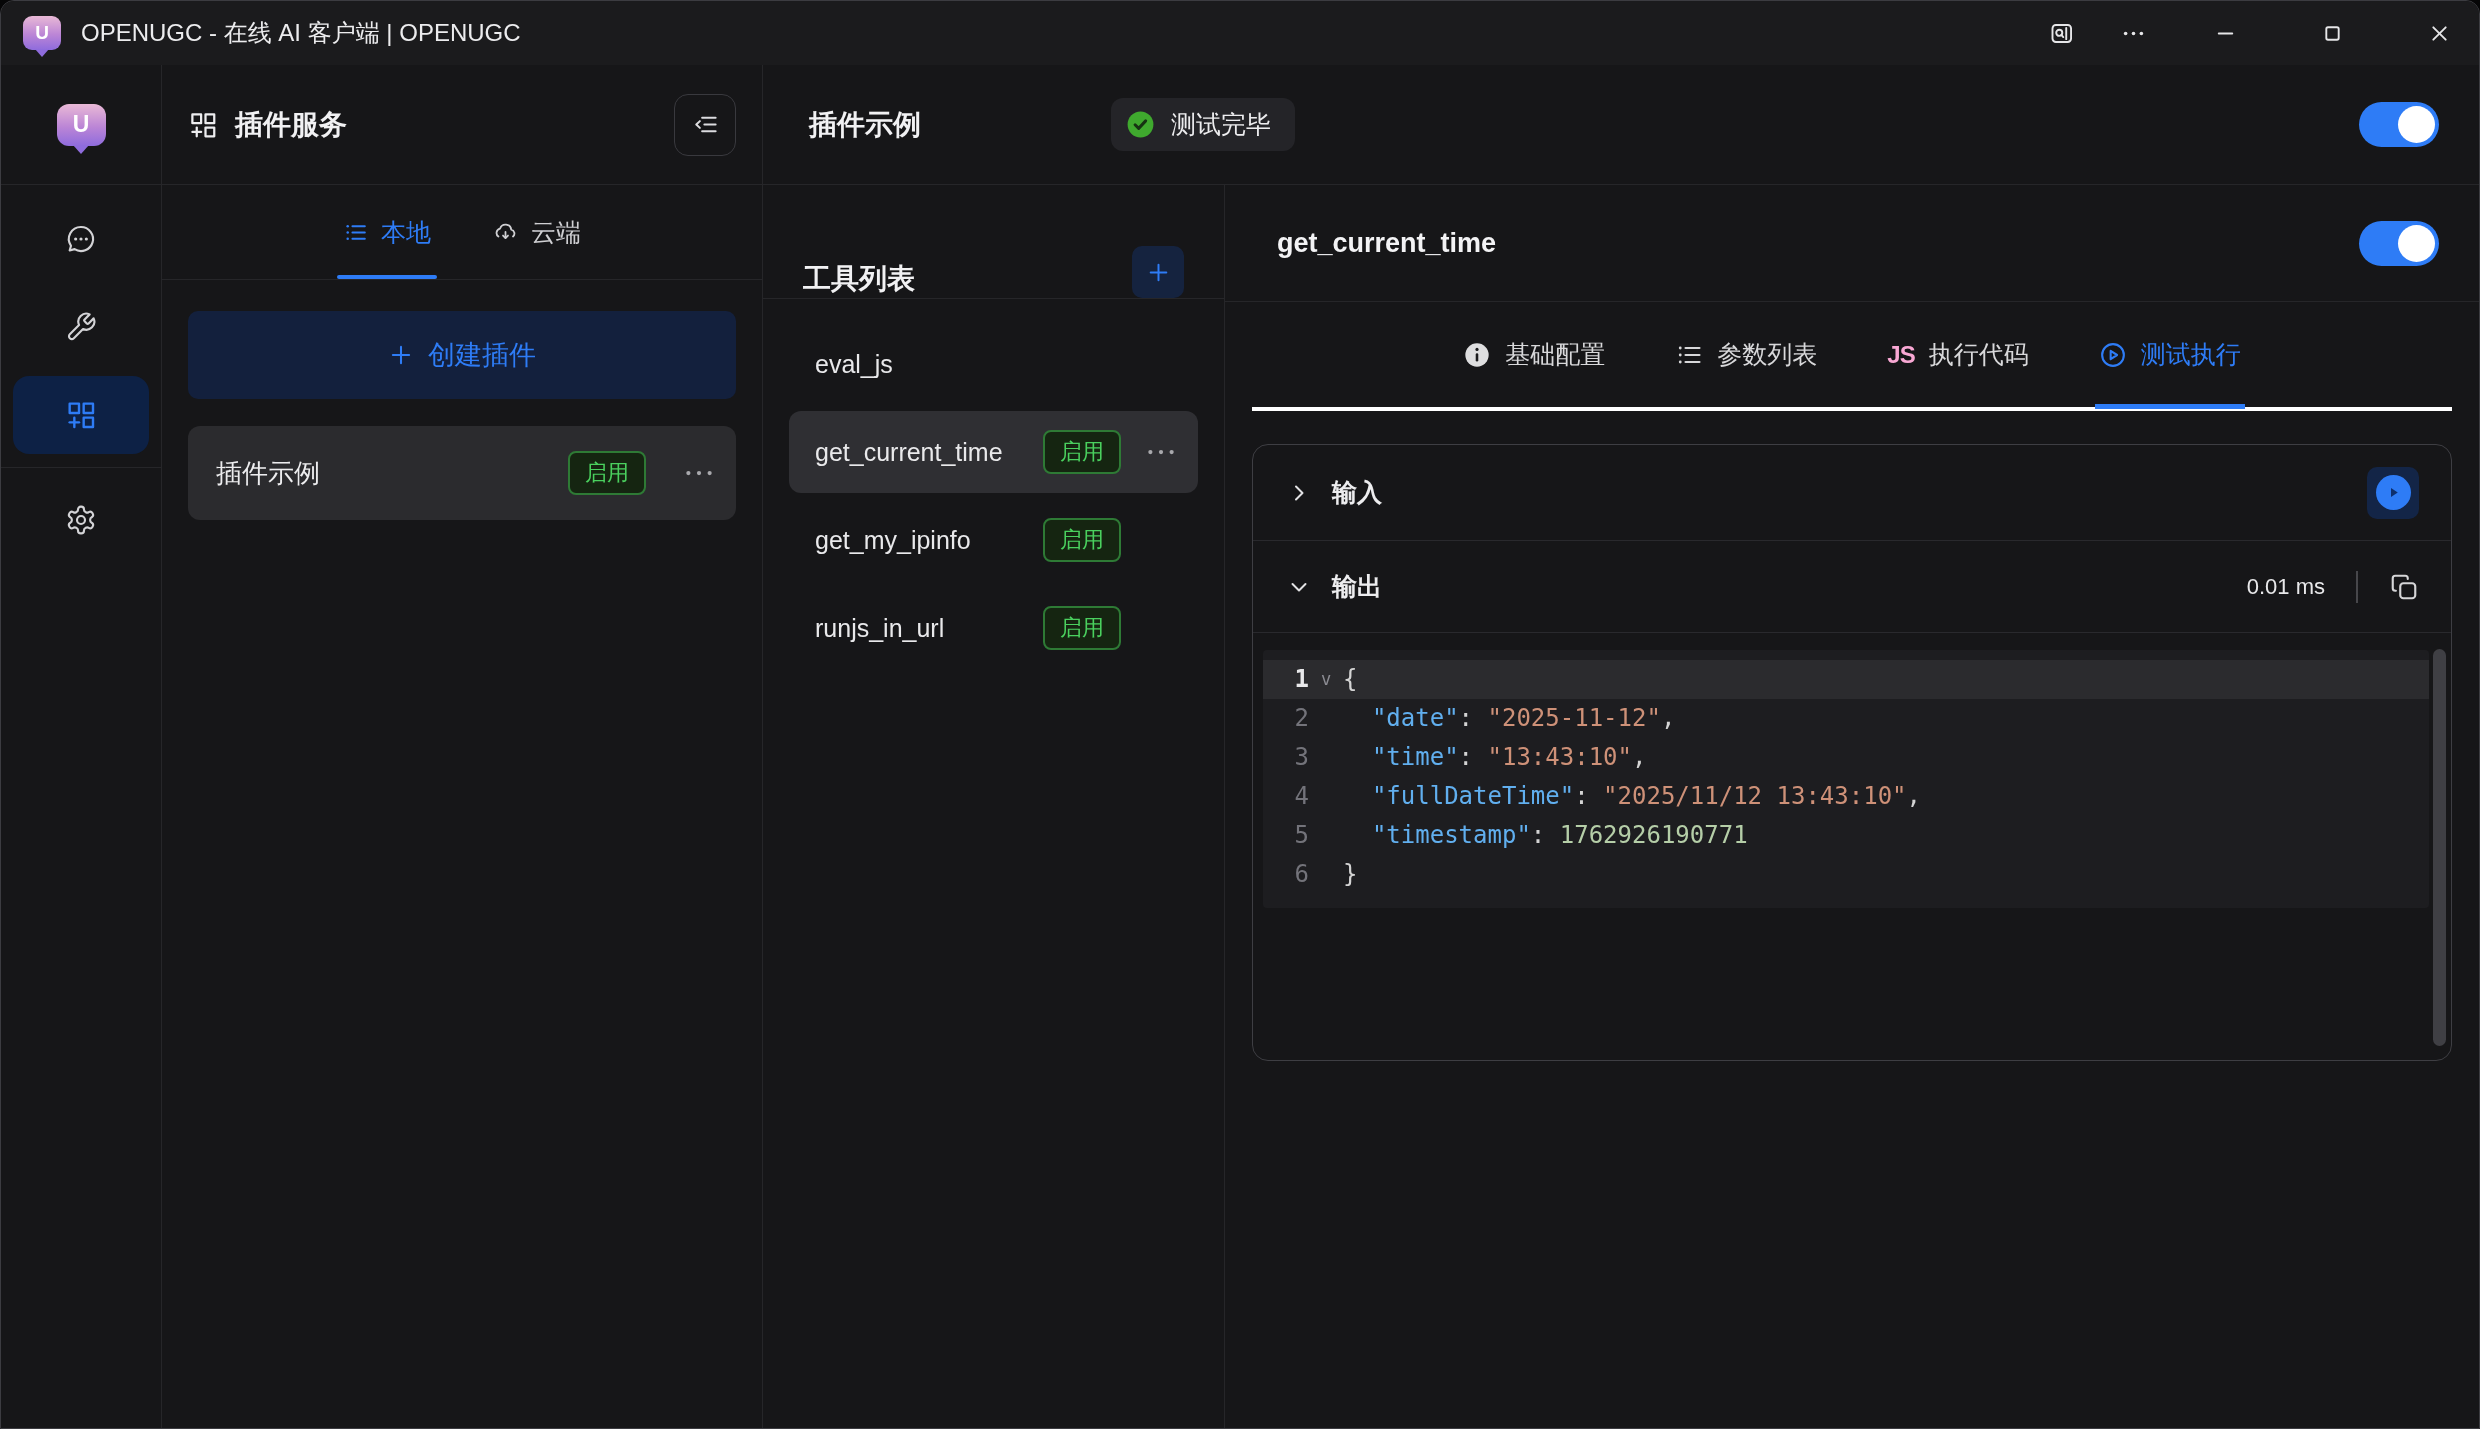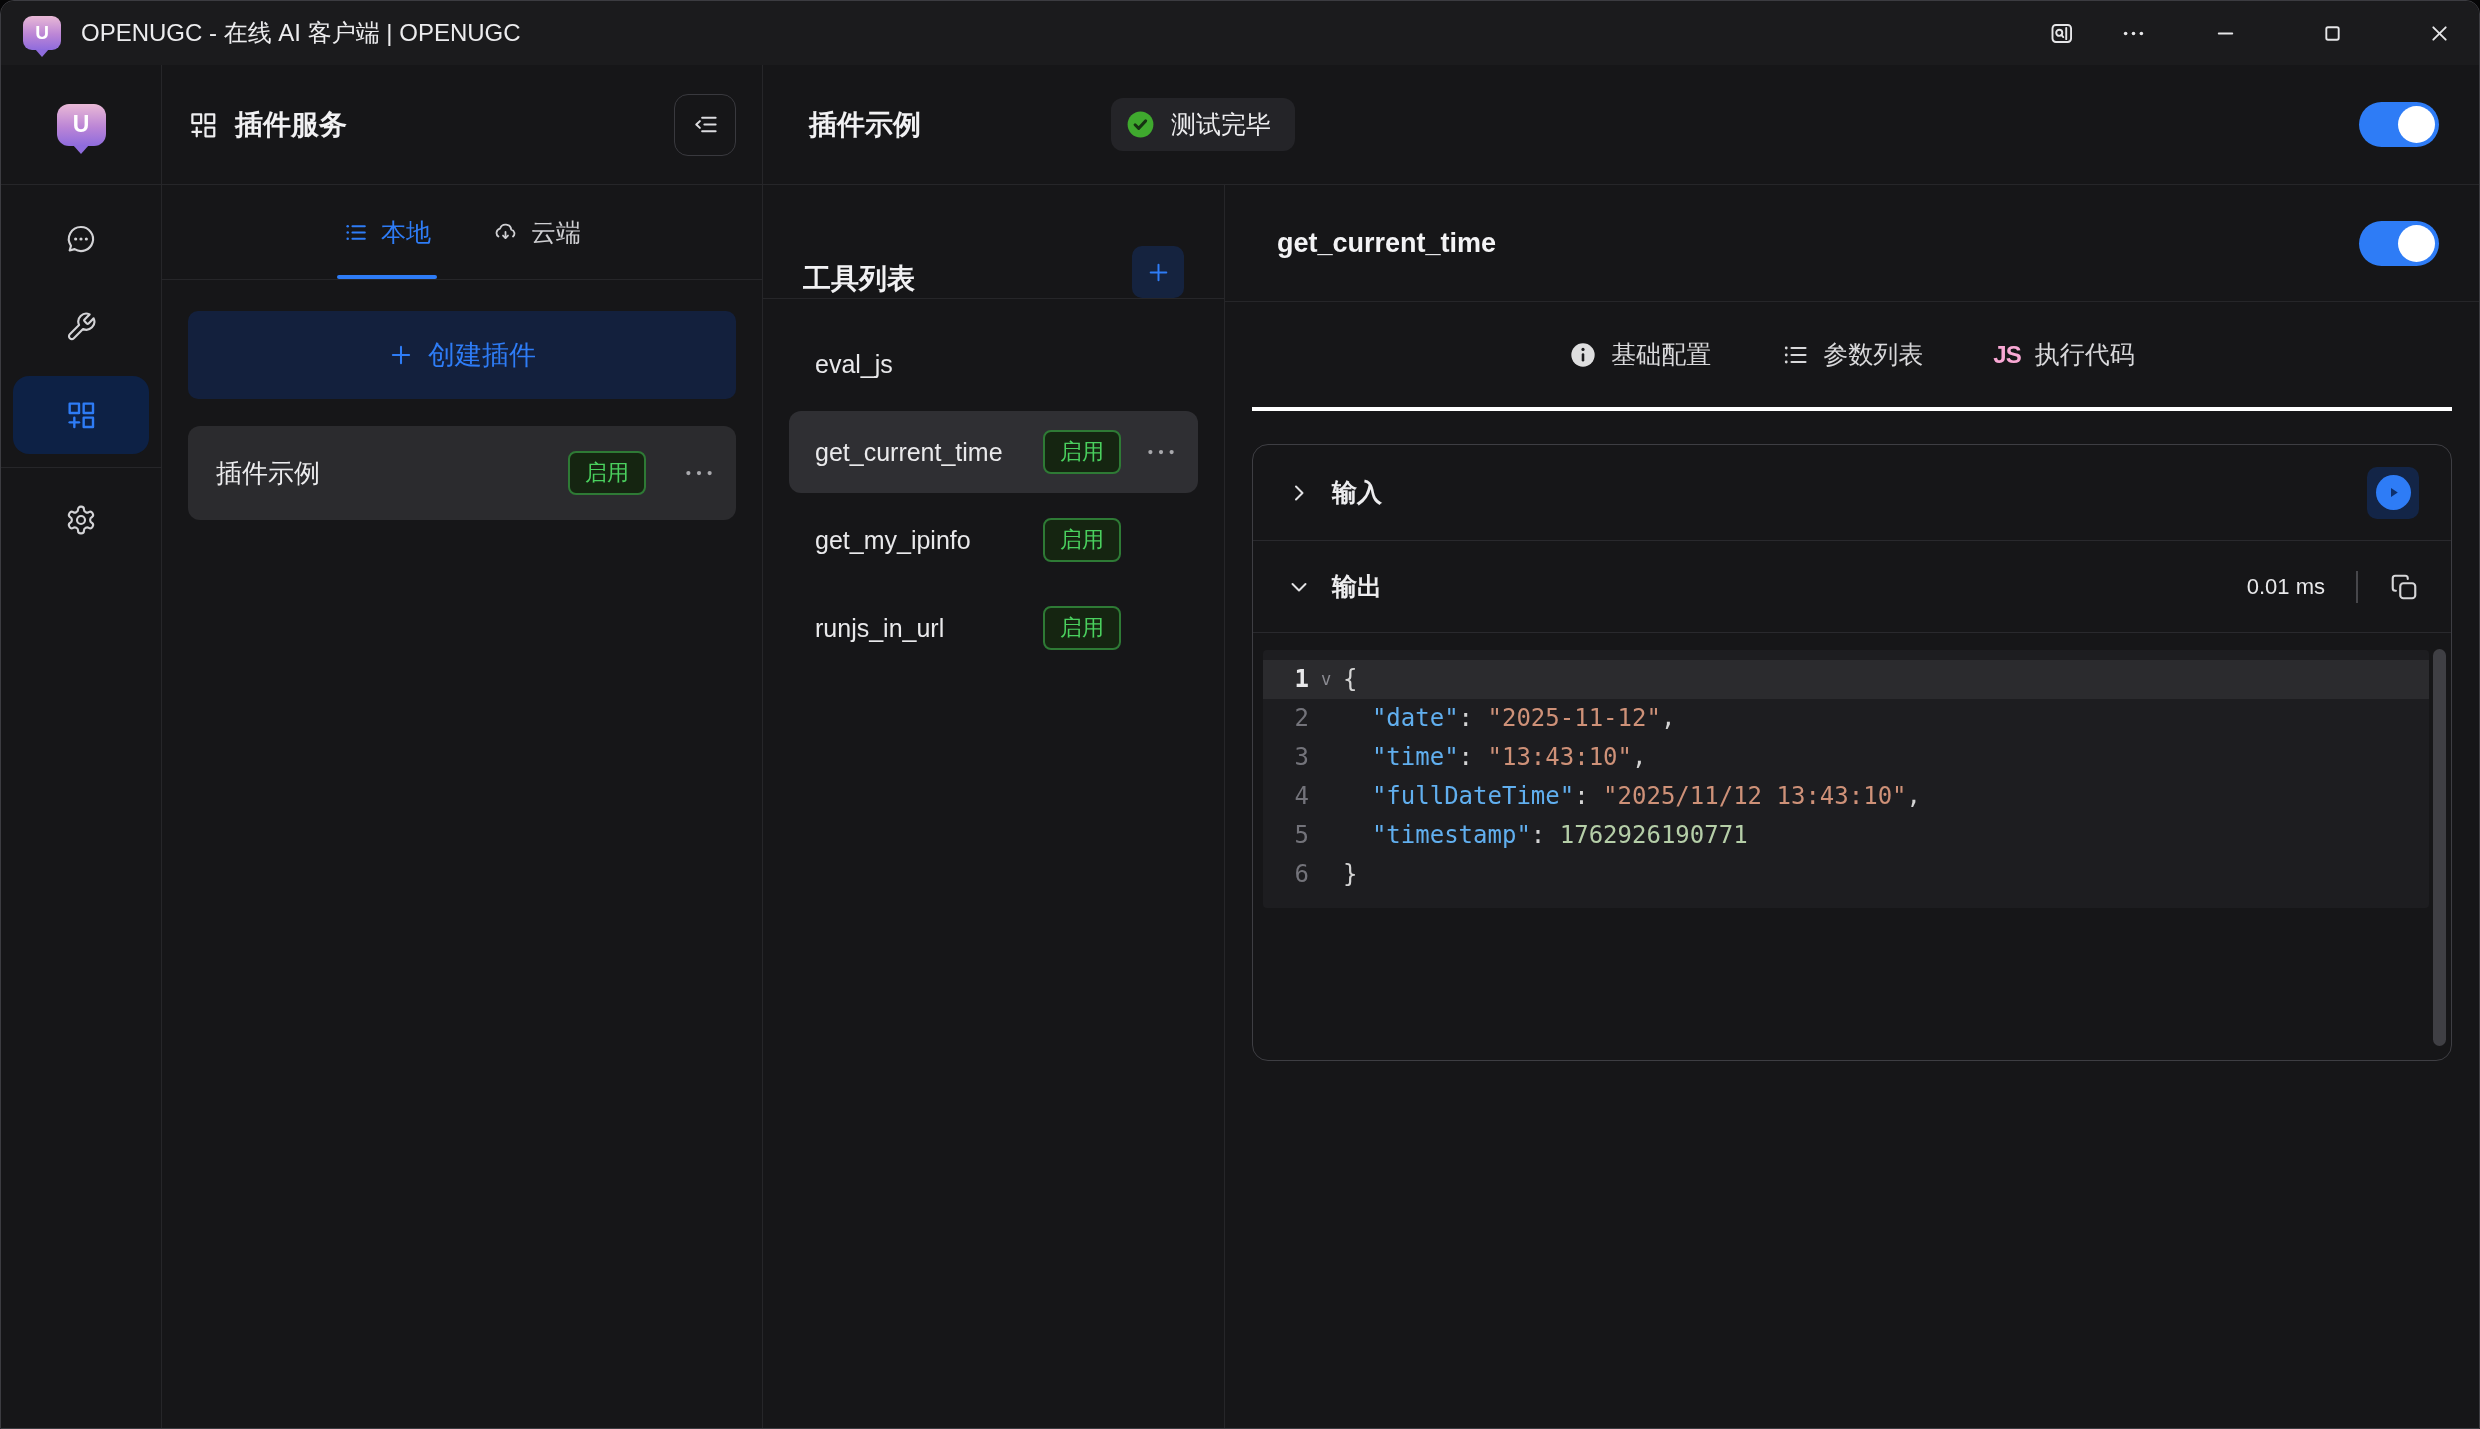--- a/index.html
+++ b/index.html
@@ -343,20 +343,27 @@
                   <circle cx="4.5" cy="6" r="1.2" fill="currentColor" stroke="none"></circle>
                   <circle cx="4.5" cy="12" r="1.2" fill="currentColor" stroke="none"></circle>
                   <circle cx="4.5" cy="18" r="1.2" fill="currentColor" stroke="none"></circle>
                 </svg>
               <span>参数列表</span>
             </div>
             <div class="dtab">
               <span class="js-glyph">JS</span>
               <span>执行代码</span>
             </div>
+            <div class="dtab active">
+              <svg viewBox="0 0 24 24" fill="none" stroke="currentColor" stroke-width="1.8" stroke-linejoin="round">
+                  <circle cx="12" cy="12" r="9.3"></circle>
+                  <path d="M10 8.5 15.5 12 10 15.5Z"></path>
+                </svg>
+              <span>测试执行</span>
+            </div>
           </div>
 
           <div class="io-panel">
             <div class="io-row">
               <span class="io-chevron">
                 <svg viewBox="0 0 24 24" fill="none" stroke="currentColor" stroke-width="2" stroke-linecap="round" stroke-linejoin="round">
                     <path d="m9 5.5 6.5 6.5L9 18.5"></path>
                   </svg>
               </span>
               <span class="io-label">输入</span>

